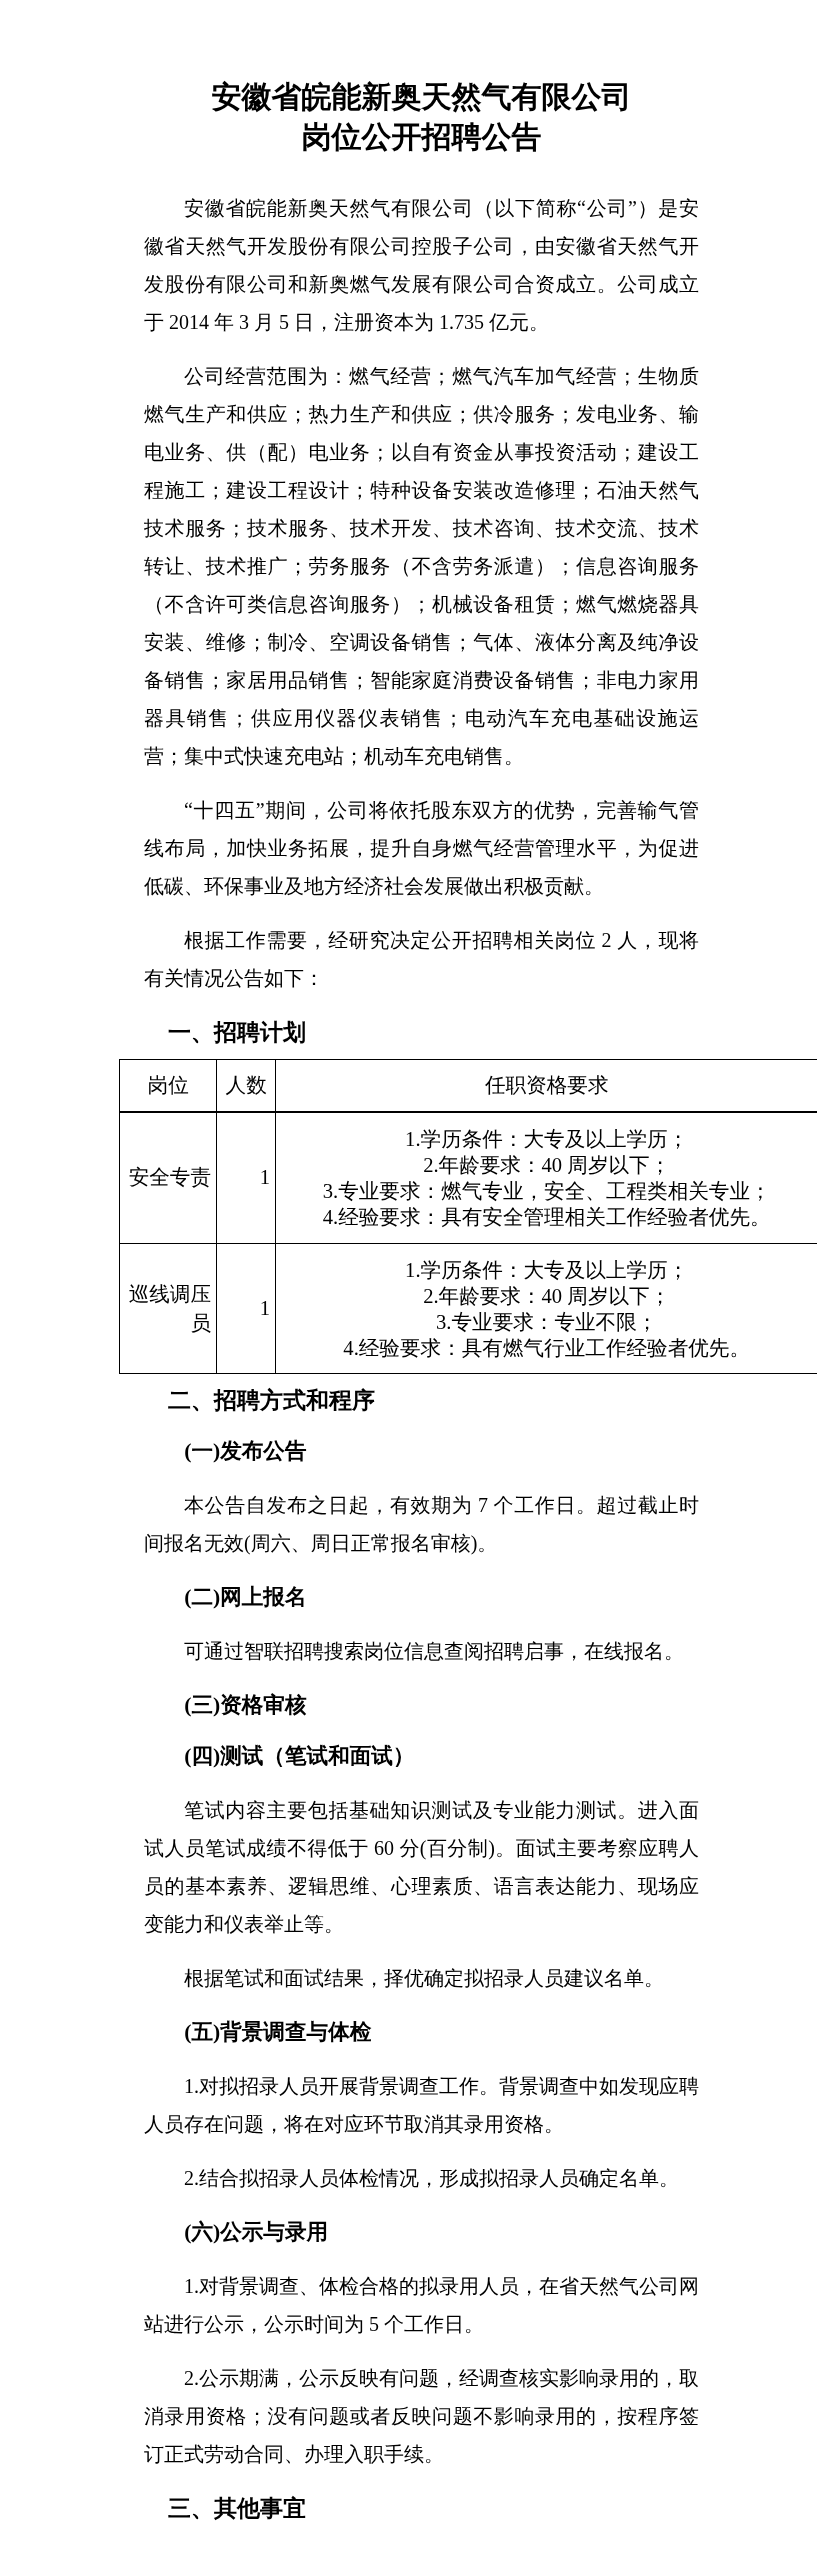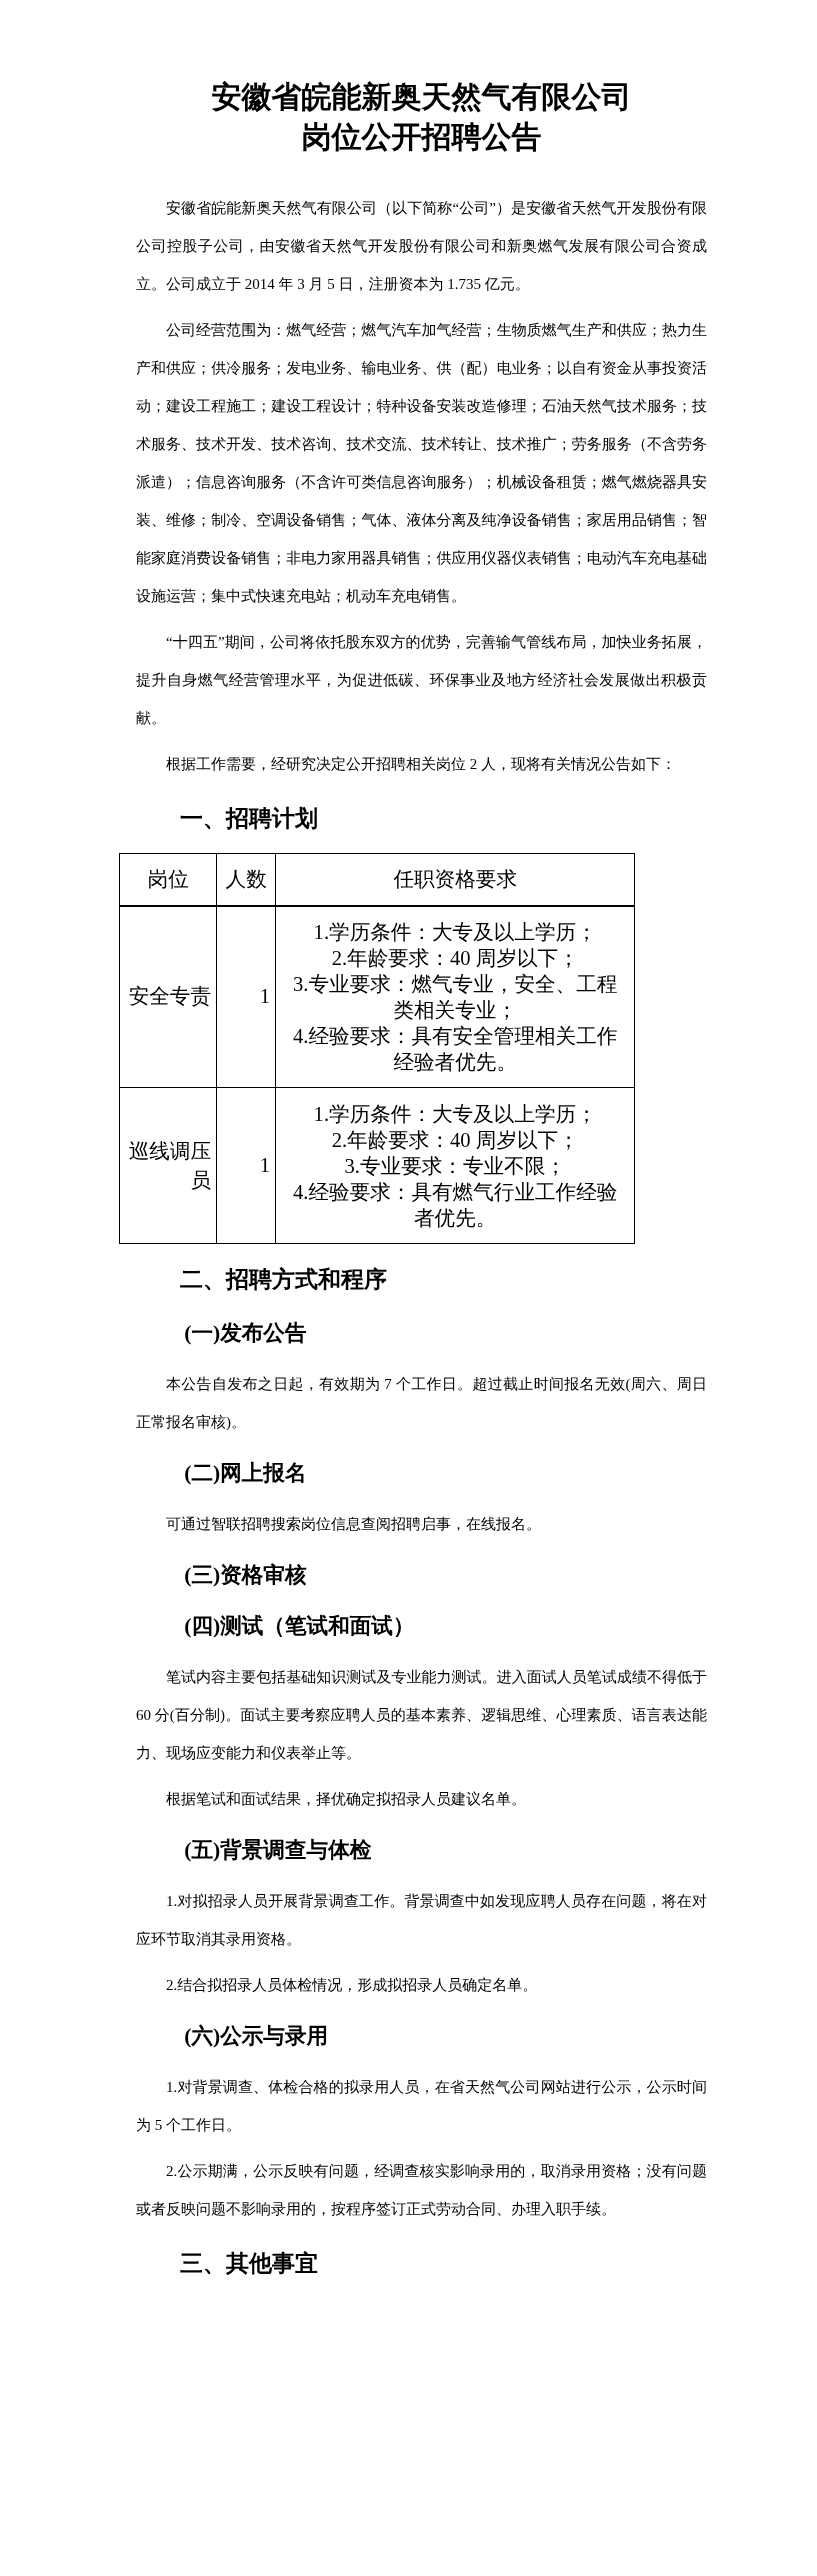--- a/index.html
+++ b/index.html
@@ -15,39 +15,39 @@
   .content { padding:77px 103px 0 128px; }
 
   .doc-title {
     font-size:30px; line-height:40px; font-weight:700;
     text-align:center; margin:0 0 32px 0;
     font-family:Liberation Serif, serif;
   }
   .title-line { display:block; }
 
   p.body, .sub-para {
-    font-size:15px; line-height:38px; margin:8px;
+    font-size:20px; line-height:38px; margin:16px;
     text-align:justify; text-indent:2em;
     word-break:break-all;
   }
 
   .sec-heading {
     font-family:"Liberation Sans","DejaVu Sans",sans-serif;
     font-weight:700; font-size:23px; line-height:38px;
-    margin:16px; text-indent:36px;
+    margin:4px; text-indent:36px;
   }
 
   .sub-heading {
     font-size:21.6px; line-height:38px; font-weight:700;
     margin:13px; text-indent:2em;
   }
 
   table.plan {
     table-layout:fixed; border-collapse:collapse;
-    width:516px; margin:8.2px 0 7.2px -8.8px;
+    width:699px; margin:8.2px 0 7.2px -8.8px;
   }
   table.plan col.c1 { width:97px; }
   table.plan col.c2 { width:59px; }
   table.plan th, table.plan td {
     border:1px solid #000; font-weight:400;
     font-size:20.6px; color:#000;
   }
   tr.head-row { height:52px; }
   tr.head-row th { border-bottom-width:2.1px; text-align:center; vertical-align:middle; }
   tr.row-1 { height:132px; }

